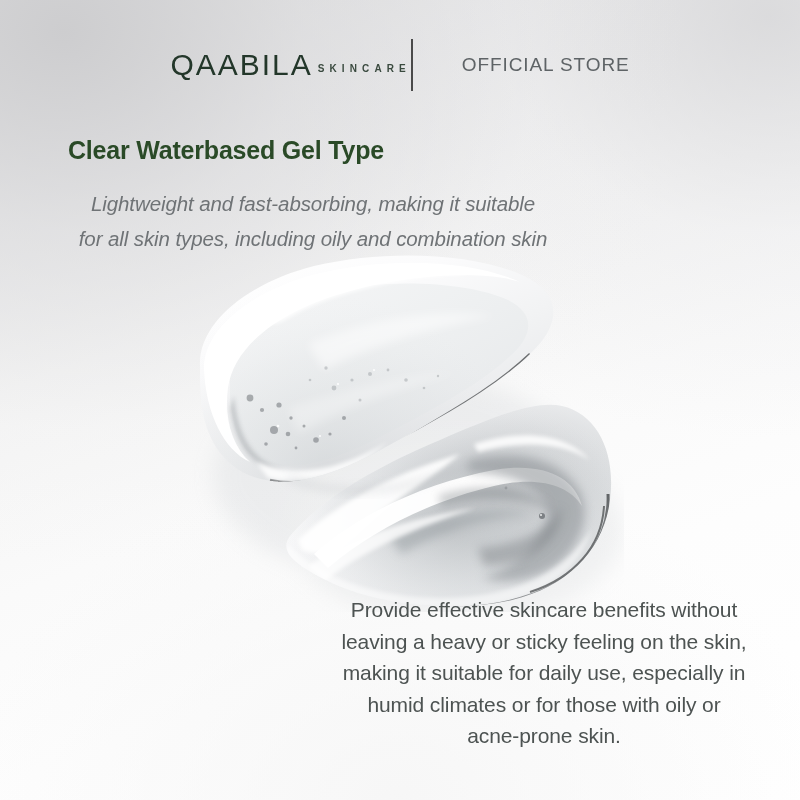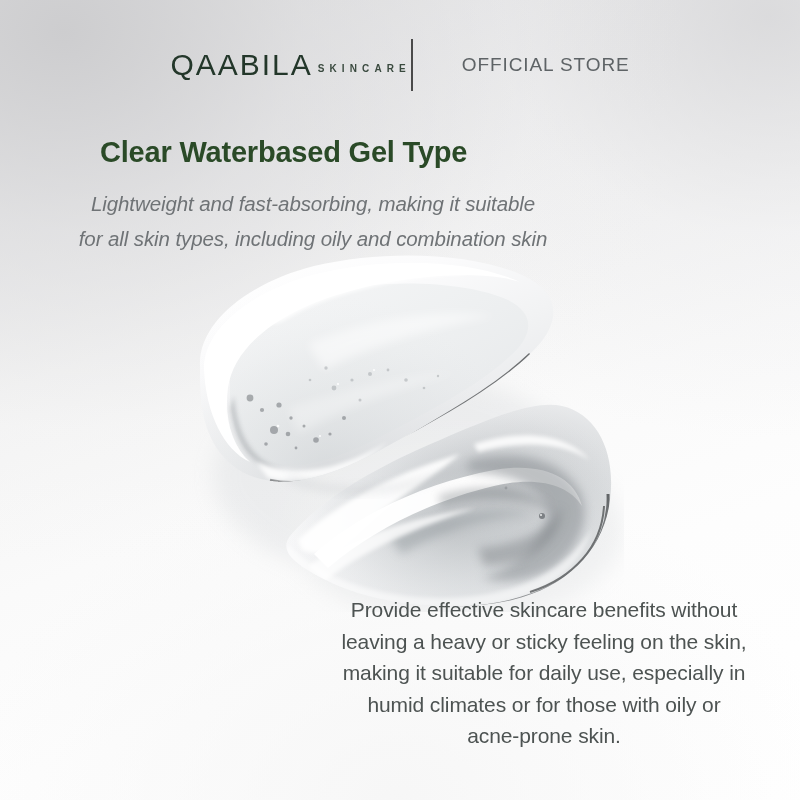--- a/index.html
+++ b/index.html
@@ -84,27 +84,26 @@
     color: #5e6366;
     font-weight: 400;
     white-space: nowrap;
   }
 
   
   #headline {
     position: absolute;
     top: 136px;
     left: 68px;
-    font-size: 29px;
+    font-size: 25px;
     line-height: 1.15;
     font-weight: 700;
     color: #2a4a27;
     letter-spacing: -0.2px;
     white-space: nowrap;
-    margin-left: 32px;
   }
 
   
   #subheadline {
     position: absolute;
     top: 182px;
     left: 0;
     width: 626px;
     text-align: center;
     font-size: 20.5px;

